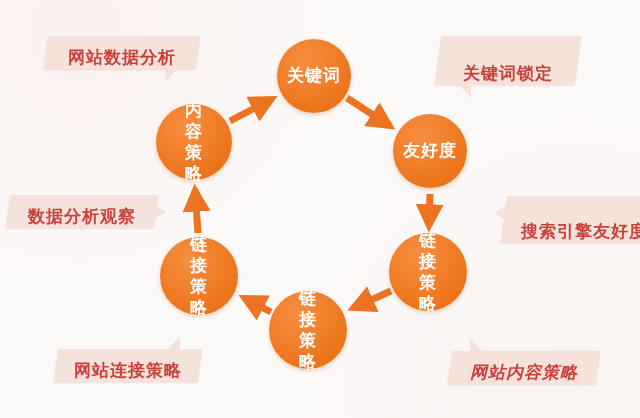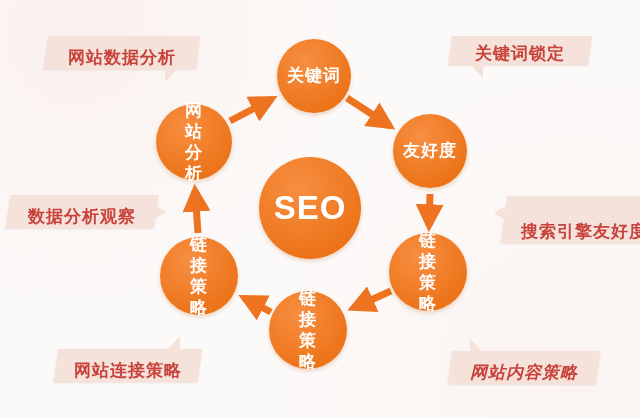--- a/index.html
+++ b/index.html
@@ -44,21 +44,21 @@
     background:#f5e2da;transform:skewX(-8deg);
     box-shadow:0 1px 2px rgba(160,80,60,.15);
   }
   .callout .label{
     position:relative;font-size:17px;font-weight:bold;color:#c8423b;
     letter-spacing:1px;white-space:nowrap;
   }
   .tail{position:absolute;width:0;height:0;}
   .c-site-data{left:46px;top:36px;width:152px;height:33px;}
   .c-site-data .tail{right:20px;bottom:-13px;border-top:14px solid #f5e2da;border-right:13px solid transparent;}
-  .c-keyword-lock{left:438px;top:36px;width:140px;height:29px;margin-left:12px;}
+  .c-keyword-lock{left:438px;top:36px;width:140px;height:49px;}
   .c-keyword-lock .tail{left:20px;bottom:-13px;border-top:14px solid #f5e2da;border-left:13px solid transparent;}
   .c-data-obs{left:8px;top:195px;width:148px;height:33px;}
   .c-data-obs .tail{right:-10px;top:10px;border-left:11px solid #f5e2da;border-top:7px solid transparent;border-bottom:7px solid transparent;}
   .c-search-friendly{left:504px;top:196px;width:160px;height:47px;}
   .c-search-friendly .tail{left:-10px;top:10px;border-right:11px solid #f5e2da;border-top:7px solid transparent;border-bottom:7px solid transparent;}
   .c-link-strategy{left:56px;top:349px;width:144px;height:33px;}
   .c-link-strategy .tail{right:20px;top:-13px;border-bottom:14px solid #f5e2da;border-left:13px solid transparent;}
   .c-content-strategy{left:450px;top:351px;width:148px;height:33px;font-style:italic;}
   .c-content-strategy .tail{left:20px;top:-13px;border-bottom:14px solid #f5e2da;border-right:13px solid transparent;}
 </style>
@@ -74,26 +74,23 @@
       </marker>
     </defs>
     <path d="M230,121 L272,99" stroke="#ee7320" stroke-width="7" fill="none" marker-end="url(#ah)"></path>
     <path d="M347,98 L390,126" stroke="#ee7320" stroke-width="7" fill="none" marker-end="url(#ah)"></path>
     <path d="M430,194 L429,226" stroke="#ee7320" stroke-width="7" fill="none" marker-end="url(#ah)"></path>
     <path d="M391,291 L353,308" stroke="#ee7320" stroke-width="7" fill="none" marker-end="url(#ah)"></path>
     <path d="M271,312 L244,298" stroke="#ee7320" stroke-width="7" fill="none" marker-end="url(#ah)"></path>
     <path d="M198,233 L195,190" stroke="#ee7320" stroke-width="7" fill="none" marker-end="url(#ah)"></path>
   </svg>
 
-  <div class="circle center">
-    <span class="lbl">SEO</span>
-  </div>
 
   <div class="circle n-site">
-    <span class="lbl wrap">网站分析</span>
+    <span class="lbl wrap">内容策略</span>
   </div>
   <div class="circle n-keywords">
     <span class="lbl">关键词</span>
   </div>
   <div class="circle n-friendliness">
     <span class="lbl">友好度</span>
   </div>
   <div class="circle n-content">
     <span class="lbl wrap">链接策略</span>
   </div>

